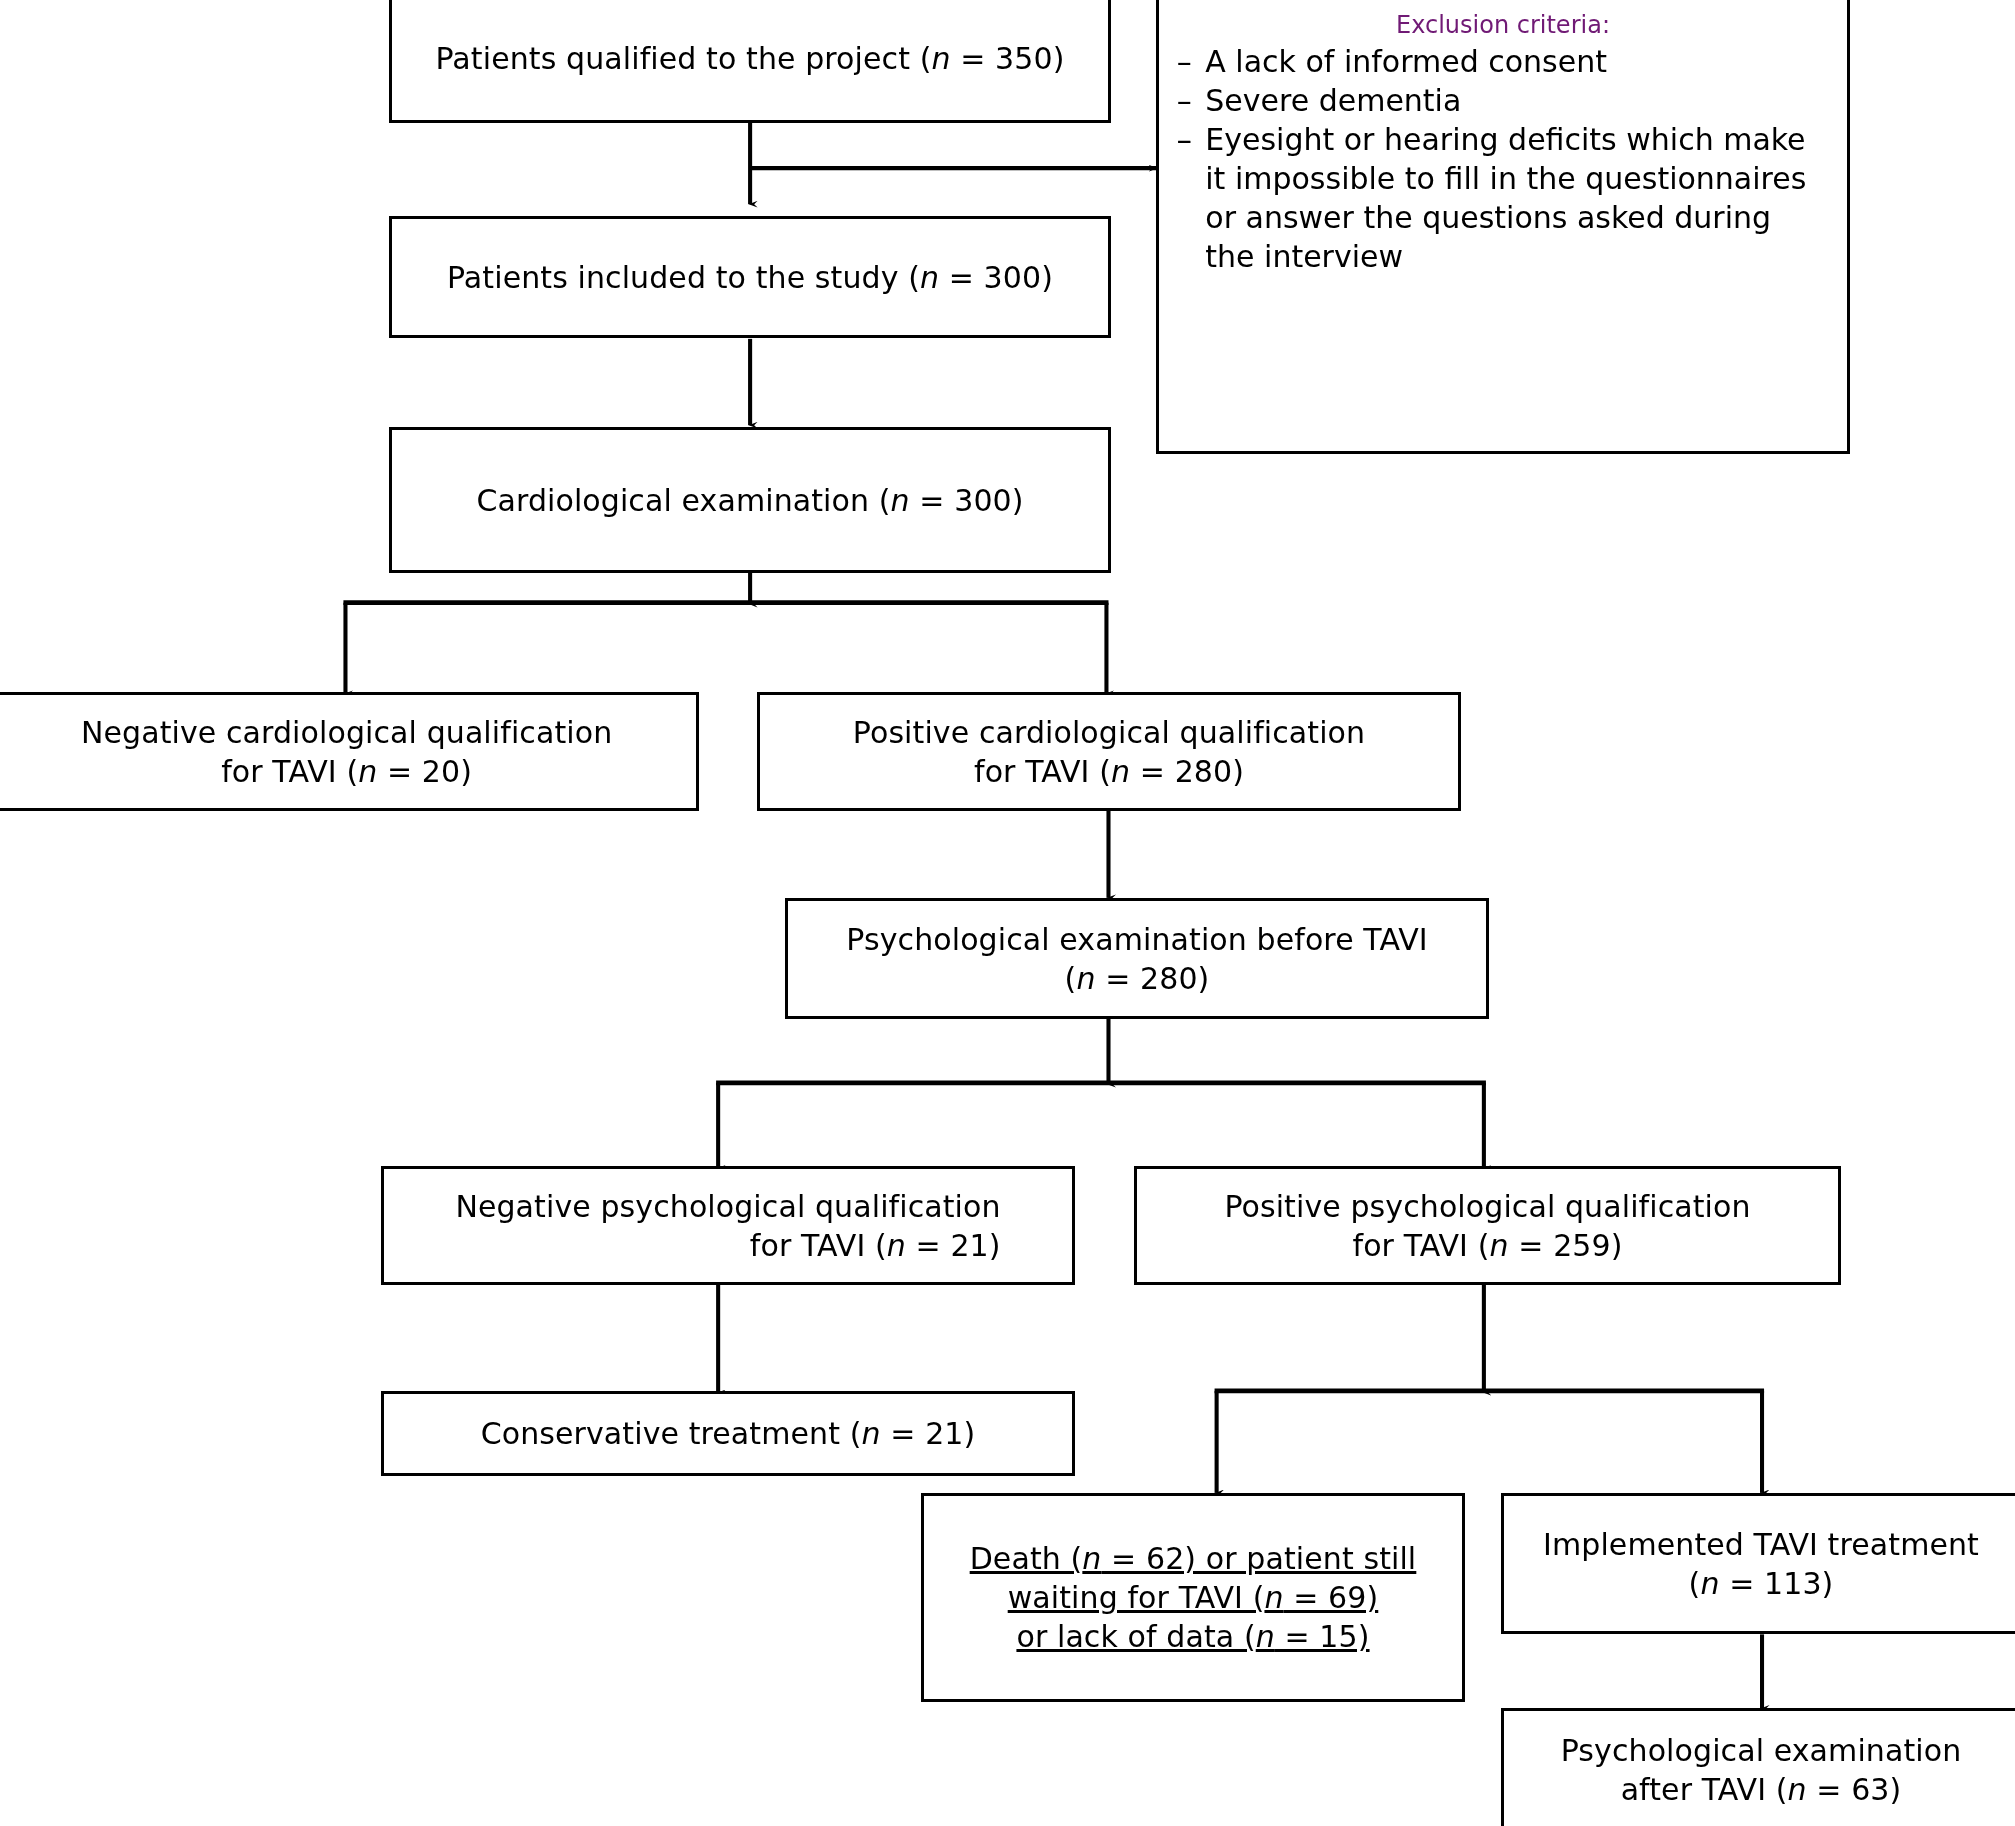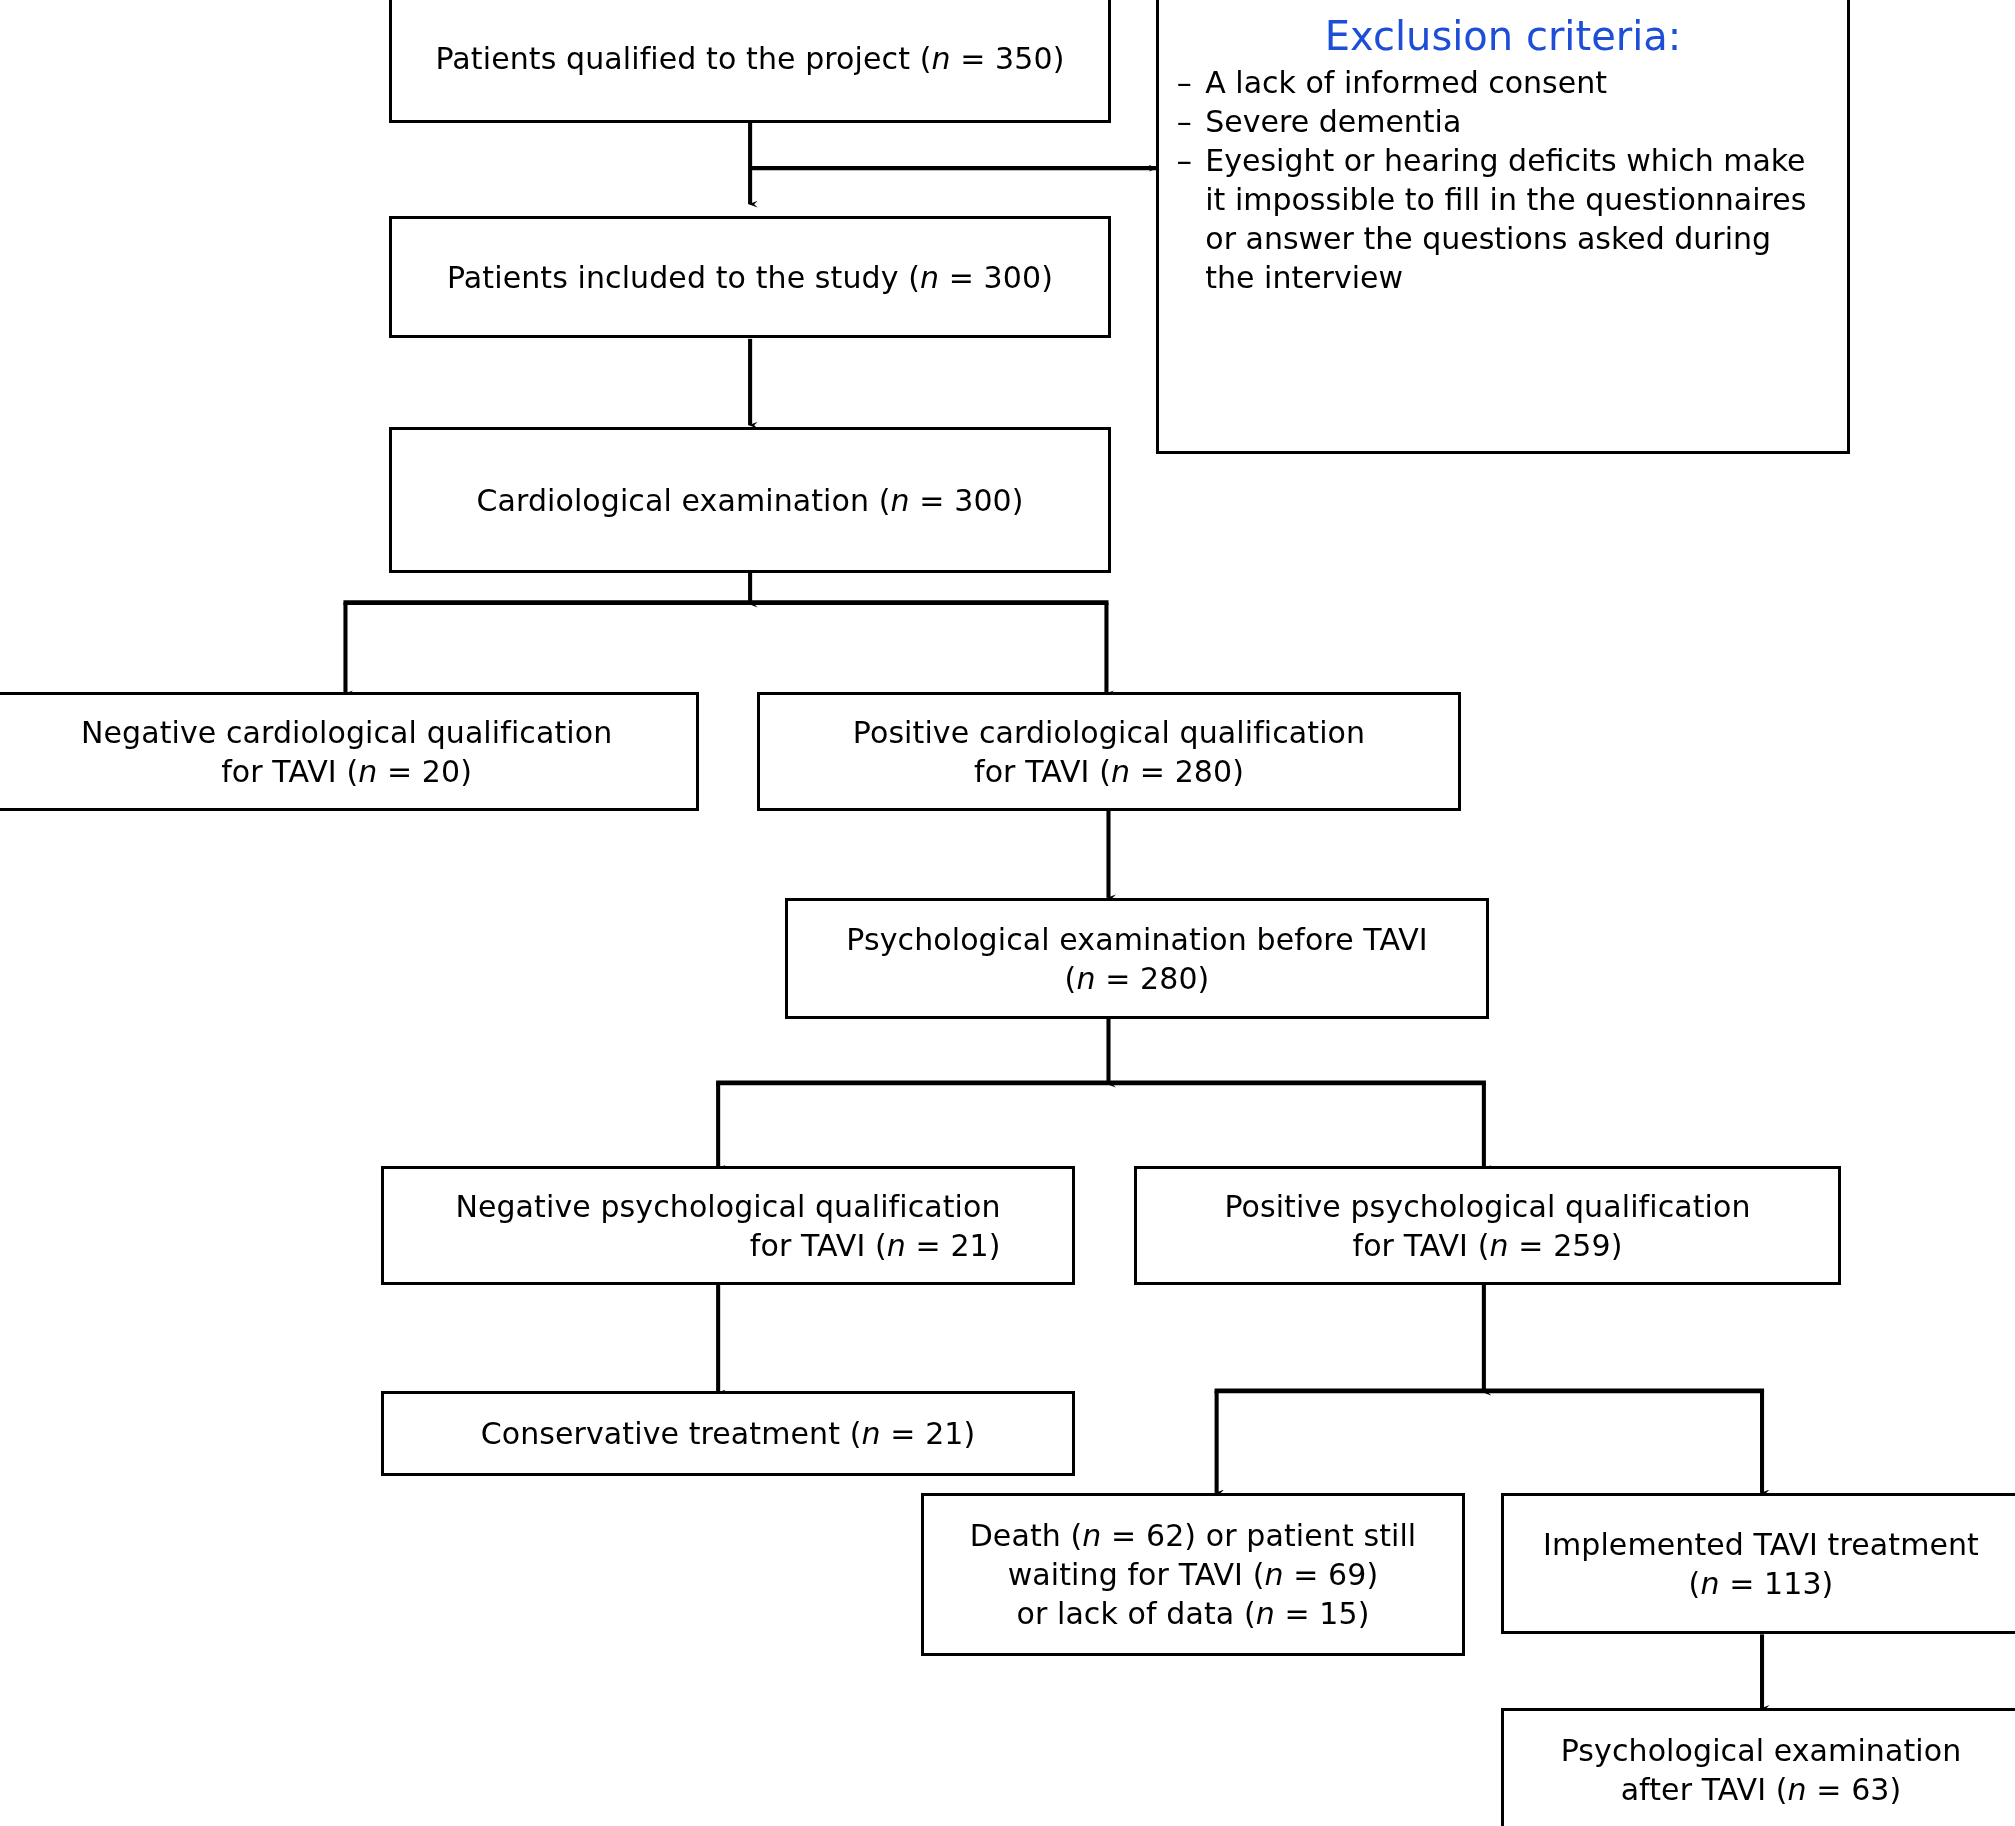--- a/index.html
+++ b/index.html
@@ -45,24 +45,24 @@
     align-items: flex-start;
     justify-content: flex-start;
     text-align: left;
   }
   .exclusion-inner {
     width: 100%;
     padding: 12.2px 17.7px 6.8px 17.7px;
     box-sizing: border-box;
   }
   .exclusion-title {
-    font-size: 40px;
+    font-size: 24px;
     line-height: 1.30;
     text-align: center;
-    color: #1d4ed8;
+    color: #701a75;
     margin-bottom: 1.4px;
   }
   .exclusion-list {
     list-style: none;
     margin: 0;
     padding: 0;
   }
   .exclusion-list li {
     font-size: 30px;
     line-height: 1.30;
@@ -186,21 +186,21 @@
 
   <div class="node" style="left:1134px; top:1166px; width:707px; height:119px;">
     <span class="label">Positive psychological qualification
 for TAVI (<em class="nvar">n</em> = 259)</span>
   </div>
 
   <div class="node" style="left:381px; top:1391px; width:694px; height:85px;">
     <span class="label">Conservative treatment (<em class="nvar">n</em> = 21)</span>
   </div>
 
-  <div class="node" style="left:921px; top:1493px; width:544px; height:163px;">
+  <div class="node" style="left:921px; top:1493px; width:544px; height:209px;text-decoration:underline;">
     <span class="label">Death (<em class="nvar">n</em> = 62) or patient still
 waiting for TAVI (<em class="nvar">n</em> = 69)
 or lack of data (<em class="nvar">n</em> = 15)</span>
   </div>
 
   <div class="node" style="left:1501px; top:1493px; width:520px; height:141px;">
     <span class="label">Implemented TAVI treatment
 (<em class="nvar">n</em> = 113)</span>
   </div>
 

